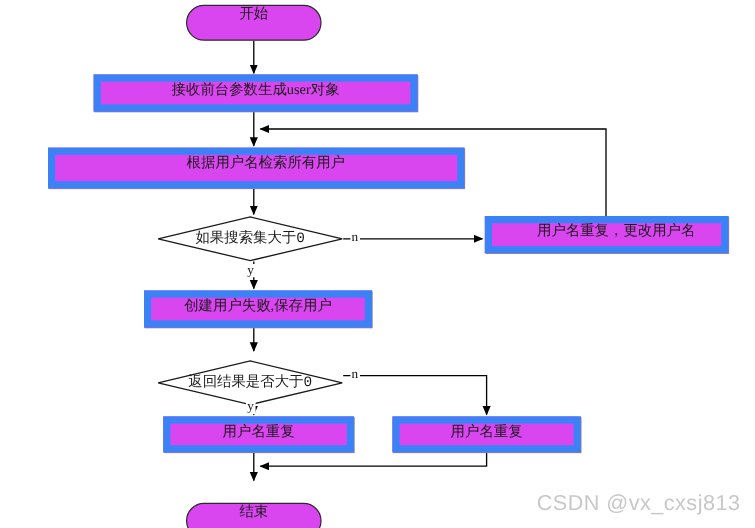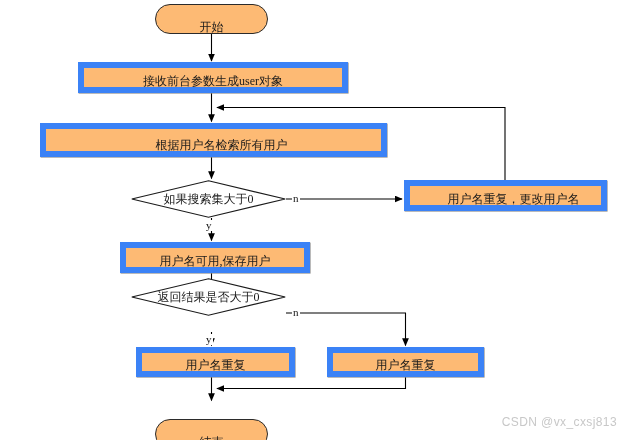--- a/index.html
+++ b/index.html
@@ -18,23 +18,23 @@
   #canvas {
     position: absolute;
     left: 0; top: 0;
     width: 629px;
     height: 440px;
   }
   .node {
     position: absolute;
     box-sizing: border-box;
     display: flex;
-    align-items: flex-end;
+    align-items: flex-start;
     justify-content: center;
-    background: #fdba74;
+    background: #d946ef;
     color: #1a1a1a;
     font-size: 12px;
     line-height: 1;
     white-space: nowrap;
     z-index: 3;
   }
   .proc {
     border: 6px solid #3b82f6;
     box-shadow: 0.6px 0.6px 0 #8d8d8d;
   }
@@ -54,37 +54,38 @@
     left: 0; top: 0;
     overflow: visible;
   }
   .diamond-label {
     position: relative;
     z-index: 2;
     font-size: 12px;
     color: #1a1a1a;
     white-space: nowrap;
     line-height: 1;
+    font-family: Liberation Mono, monospace;
   }
   .edge-label {
     position: absolute;
     font-family: "Liberation Serif", "DejaVu Serif", serif;
     font-size: 11px;
     color: #111111;
     line-height: 1;
     z-index: 4;
     background: #ffffff;
     padding: 0 1px;
   }
   .watermark {
     position: absolute;
     right: 12px;
     bottom: 12px;
     font-family: "Liberation Sans", "DejaVu Sans", sans-serif;
-    font-size: 12px;
+    font-size: 18px;
     color: #c8c8c8;
     letter-spacing: 0.4px;
     line-height: 1;
     z-index: 5;
     white-space: nowrap;
   }
 </style>
 </head>
 <body>
 
@@ -138,24 +139,24 @@
     <path d="M77.5,0.8 L154.2,19 L77.5,37.2 L0.8,19 Z" fill="#ffffff" stroke="#1a1a1a" stroke-width="1.1"></path>
   </svg>
   <span class="diamond-label">如果搜索集大于0</span>
 </div>
 
 <div class="node proc" style="left:404px; top:180px; width:203px; height:31px;padding-left:16px;">
   <span>用户名重复，更改用户名</span>
 </div>
 
 <div class="node proc" style="left:120px; top:242px; width:190px; height:31px;">
-  <span>用户名可用,保存用户</span>
+  <span>创建用户失败,保存用户</span>
 </div>
 
-<div class="diamond-wrap" style="left:131px; top:278px; width:155px; height:38px;text-align:center;">
+<div class="diamond-wrap" style="left:131px; top:300px; width:155px; height:38px;text-align:center;">
   <svg width="155" height="38" viewBox="0 0 155 38" xmlns="http://www.w3.org/2000/svg">
     <path d="M77.5,0.8 L154.2,19 L77.5,37.2 L0.8,19 Z" fill="#ffffff" stroke="#1a1a1a" stroke-width="1.1"></path>
   </svg>
   <span class="diamond-label">返回结果是否大于0</span>
 </div>
 
 <div class="node proc" style="left:136px; top:347px; width:159px; height:30px;">
   <span>用户名重复</span>
 </div>
 

